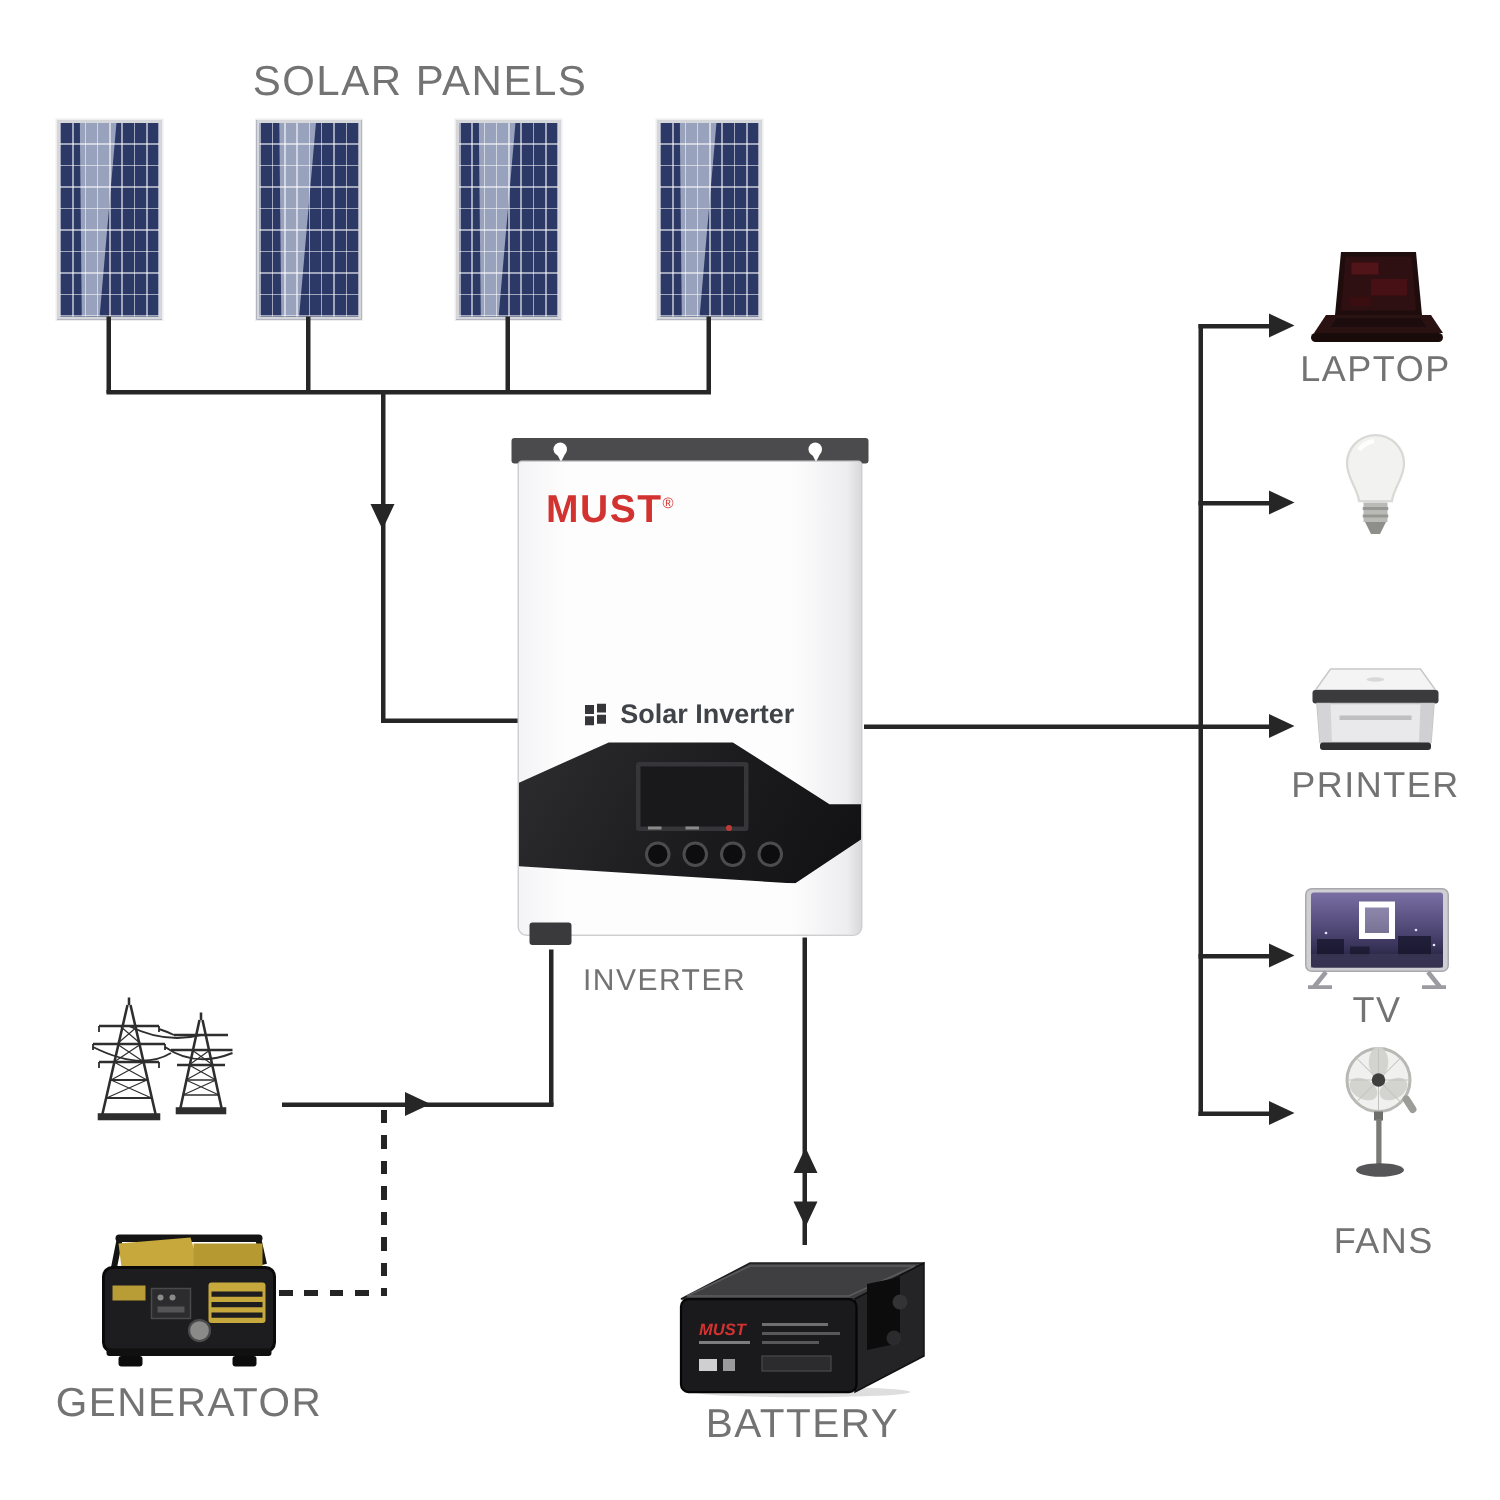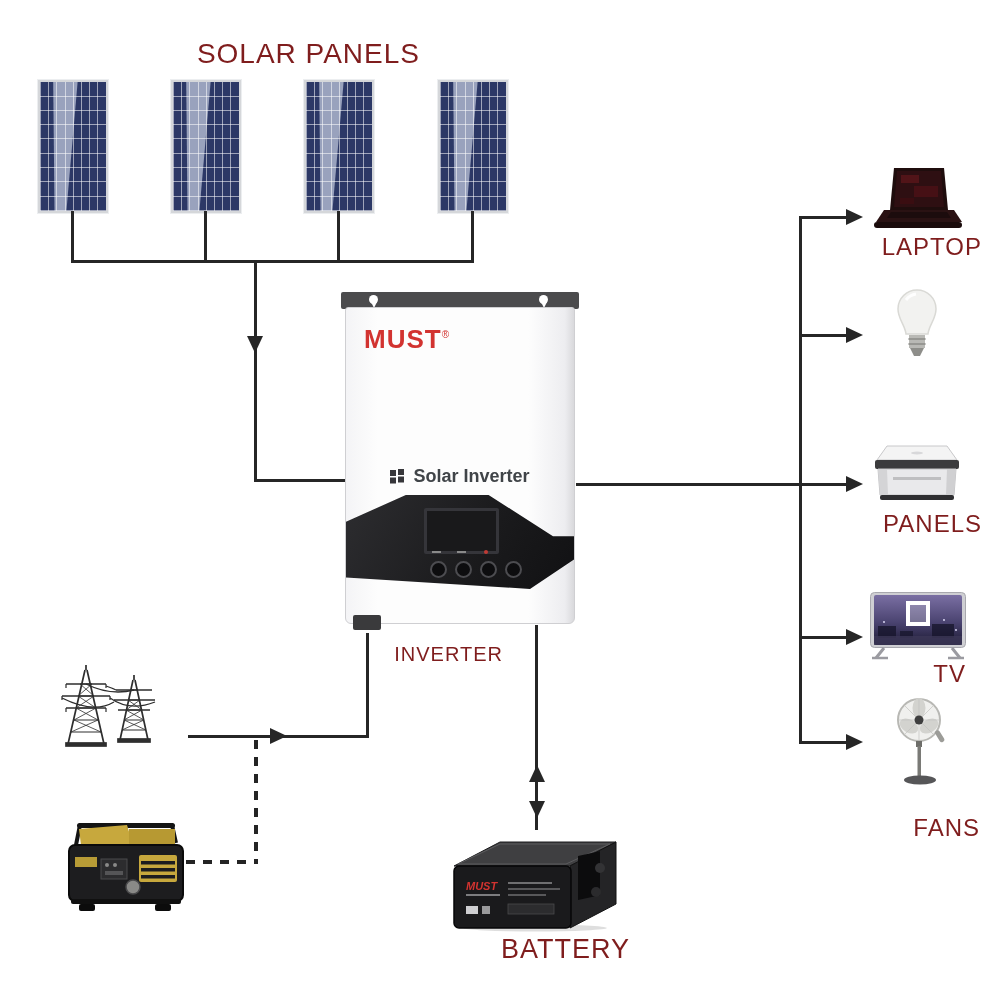--- a/index.html
+++ b/index.html
@@ -16,21 +16,21 @@
     border-top:17px solid #262626;}
   .arrow-up{position:absolute;width:0;height:0;
     border-left:8px solid transparent;border-right:8px solid transparent;
     border-bottom:17px solid #262626;}
   .dash-v{position:absolute;width:4px;
     background:repeating-linear-gradient(180deg,#242424 0 9px,transparent 9px 17px);}
   .dash-h{position:absolute;height:4px;
     background:repeating-linear-gradient(90deg,#242424 0 9px,transparent 9px 17px);}
 
   
-  .lbl{position:absolute;color:#7f1d1d;text-align:right;letter-spacing:1px;}
+  .lbl{position:absolute;color:#737373;text-align:center;letter-spacing:1px;}
   .lbl-title{font-size:28px;}
   .lbl-dev{font-size:24px;}
   .lbl-big{font-size:27px;}
 
   
   .panel{position:absolute;width:70px;height:133px;background:#2c3866;
     border:2px solid #d5d7da;box-sizing:border-box;box-shadow:0 0 0 1px #eceef0;}
   .panel .band{position:absolute;inset:0;background:#99a2bd;
     clip-path:polygon(20% 0,57% 0,40% 100%,22% 100%);}
   .panel .grid{position:absolute;inset:0;
@@ -193,20 +193,21 @@
       <rect x="38" y="42" width="26" height="20" fill="#2c2c2e" stroke="#4a4a4c" stroke-width="1"></rect>
       <circle cx="44" cy="48" r="2" fill="#8a8a88"></circle>
         <circle cx="52" cy="48" r="2" fill="#8a8a88"></circle>
       <rect x="42" y="54" width="18" height="4" fill="#555557"></rect>
       <circle cx="70" cy="70" r="7" fill="#8a8a88" stroke="#4a4a4c" stroke-width="1.5"></circle>
       <rect x="8" y="82" width="110" height="5" rx="2" fill="#101010"></rect>
       <rect x="16" y="87" width="16" height="7" rx="2" fill="#0c0c0c"></rect>
       <rect x="92" y="87" width="16" height="7" rx="2" fill="#0c0c0c"></rect>
     </svg>
   </div>
+  <div class="lbl lbl-big" style="left:33px;top:920px;width:186px;">GENERATOR</div>
 
   <div class="dash-h" style="left:186px;top:860px;width:72px;"></div>
   <div class="dash-v" style="left:254px;top:740px;height:122px;"></div>
 
   <div class="wire" style="left:576px;top:483px;width:226px;height:3px;"></div>
   <div class="wire" style="left:799px;top:216px;width:3px;height:528px;"></div>
 
   <div class="wire" style="left:799px;top:216px;width:47px;height:3px;"></div>
   <div class="arrow-right" style="left:846px;top:209px;"></div>
   <div class="wire" style="left:799px;top:334px;width:47px;height:3px;"></div>
@@ -248,21 +249,21 @@
       <polygon points="16,2 76,2 86,16 6,16" fill="#f4f4f4" stroke="#c8c8ca" stroke-width="1"></polygon>
       <ellipse cx="46" cy="9" rx="6" ry="1.5" fill="#d8d8da"></ellipse>
       <rect x="4" y="16" width="84" height="9" rx="2" fill="#3b3b3d"></rect>
       <polygon points="7,25 85,25 83,51 9,51" fill="#e9e9eb" stroke="#c4c4c6" stroke-width="1"></polygon>
       <polygon points="7,25 16,25 17,51 9,51" fill="#d4d4d6"></polygon>
       <polygon points="76,25 85,25 83,51 75,51" fill="#d0d0d2"></polygon>
       <rect x="22" y="33" width="48" height="3" fill="#bfbfc1"></rect>
       <rect x="9" y="51" width="74" height="5" rx="2" fill="#2f2f31"></rect>
     </svg>
   </div>
-  <div class="lbl lbl-dev" style="left:852px;top:510px;width:130px;">PANELS</div>
+  <div class="lbl lbl-dev" style="left:852px;top:510px;width:130px;">PRINTER</div>
 
   <div class="icon-box" style="left:870px;top:592px;">
     <svg width="96" height="70" viewBox="0 0 96 70">
       <defs>
         <linearGradient id="tvgrad" x1="0" y1="0" x2="0" y2="1">
           <stop offset="0" stop-color="#7a6fa3"></stop>
             <stop offset="0.55" stop-color="#4a4370"></stop>
           <stop offset="1" stop-color="#1c1a33"></stop>
         </linearGradient>
       </defs>

